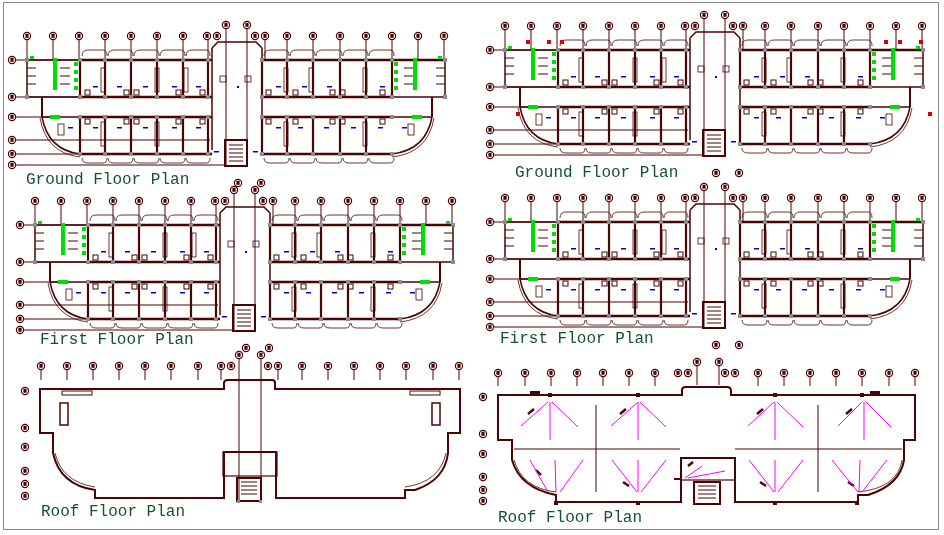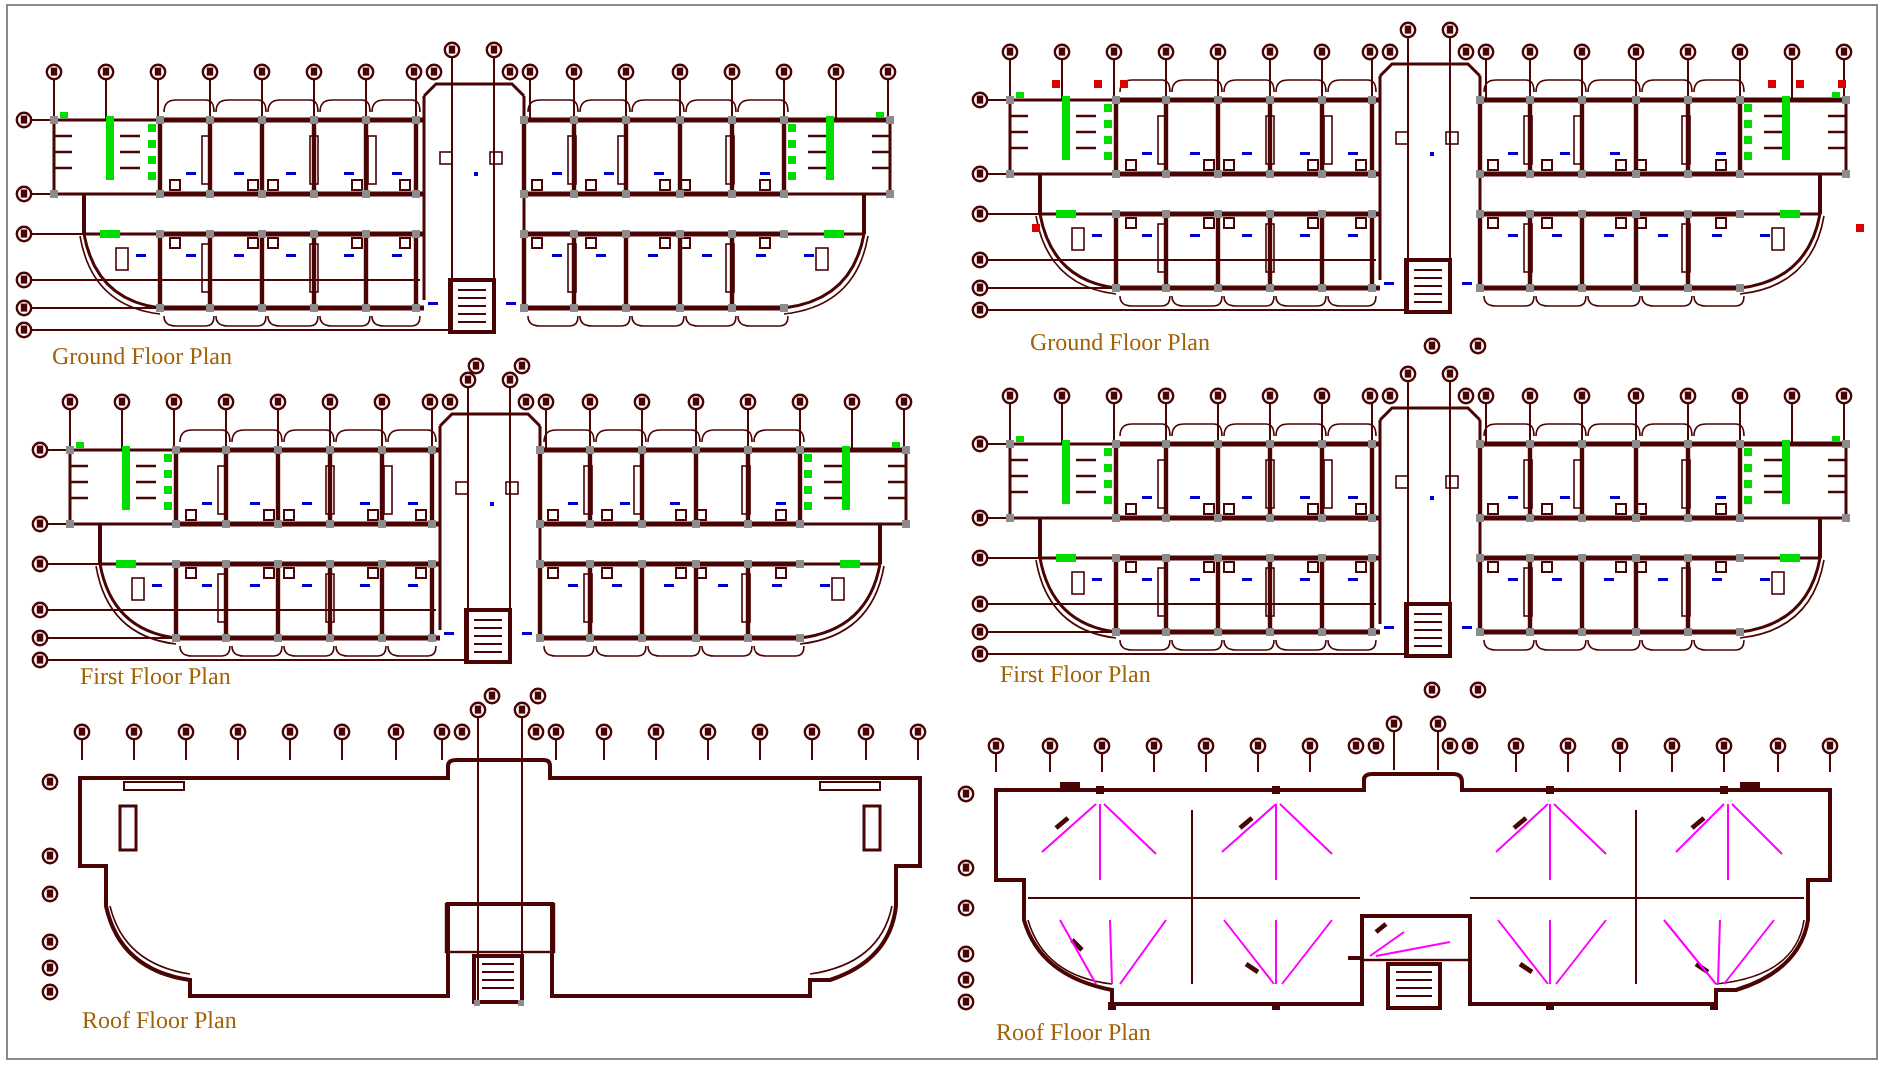--- a/index.html
+++ b/index.html
@@ -1,19 +1,19 @@
 <!DOCTYPE html>
 <html><head>
 <meta charset="utf-8">
 <style>
   html, body { margin: 0; padding: 0; background: #ffffff; }
   body { width: 944px; height: 535px; position: relative; overflow: hidden; font-family: "Liberation Serif", serif; }
   .frame { position: absolute; left: 3px; top: 2px; width: 936px; height: 528px; border: 1px solid #8a8a8a; box-sizing: border-box; }
   .drawing { position: absolute; left: 0; top: 0; }
-  .plan-label { position: absolute; color: #a16207; font-size: 12px; font-family: Liberation Serif, serif; white-space: nowrap; }
+  .plan-label { position: absolute; color: #14532d; font-size: 16px; font-family: Liberation Mono, monospace; white-space: nowrap; }
 </style>
 </head>
 <body>
 
 <div class="frame"></div>
 
 <svg class="drawing" width="944" height="535" viewBox="0 0 944 535" xmlns="http://www.w3.org/2000/svg">
   <defs>
 
     <g id="bubble">

